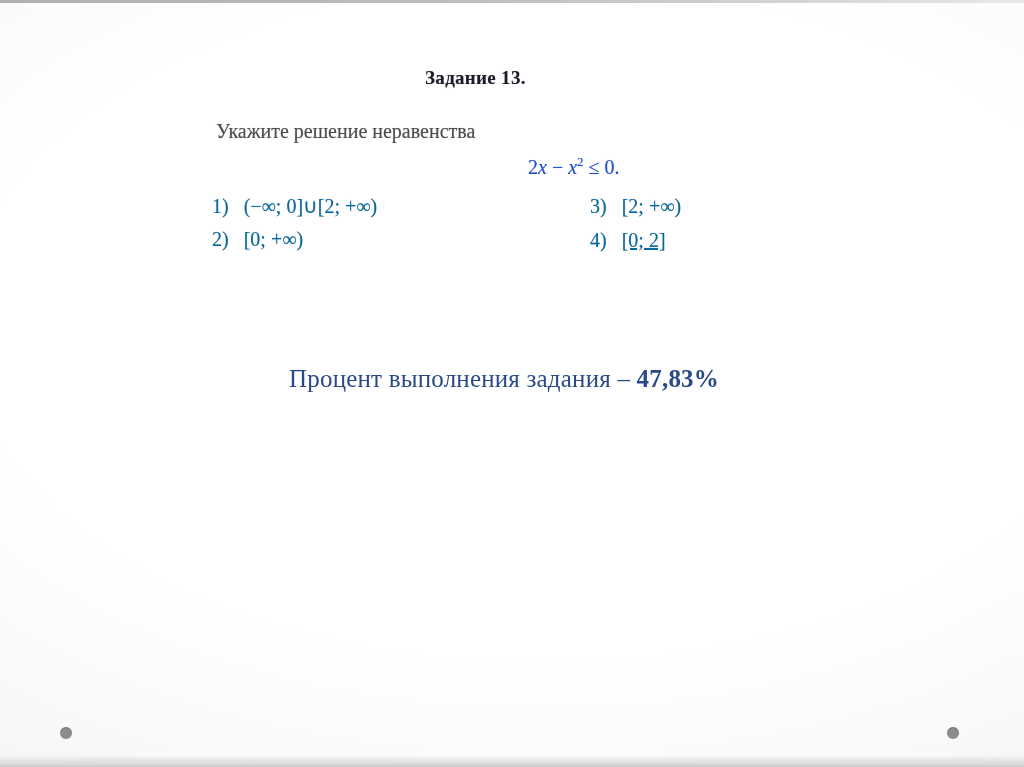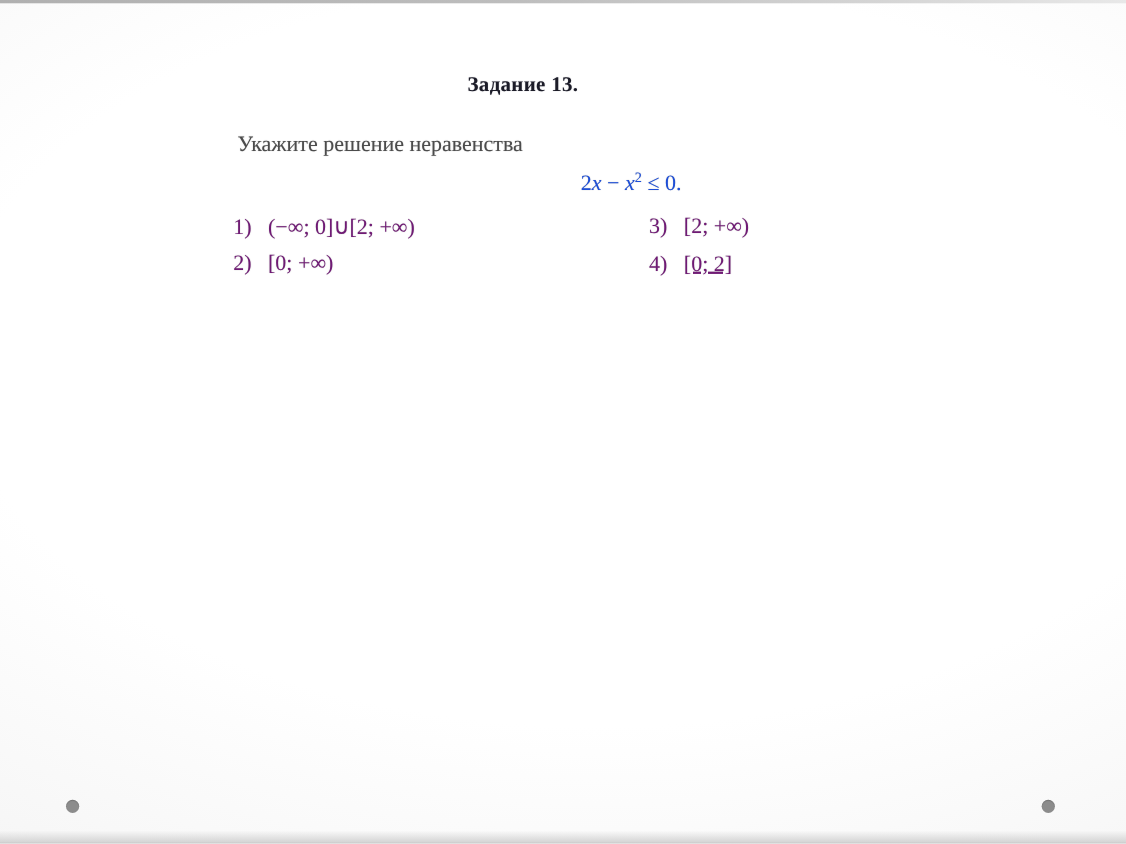--- a/index.html
+++ b/index.html
@@ -72,21 +72,21 @@
   .formula .var {
     font-style: italic;
   }
   .formula sup {
     font-size: 13px;
     line-height: 0;
   }
   .option {
     position: absolute;
     font-size: 20px;
-    color: #701a75;
+    color: #0369a1;
     white-space: nowrap;
   }
   .option .num {
     display: inline-block;
     margin-right: 15px;
   }
   .option-1 { left: 8px;   top: 84px;  }
   .option-2 { left: 8px;   top: 118px; }
   .option-3 { left: 386px; top: 85px;  }
   .option-4 { left: 386px; top: 119px; text-decoration: underline; }
@@ -142,19 +142,22 @@
     <div class="option option-3">
       <span class="num">3)</span><span>[2; +∞)</span>
     </div>
 
     <div class="option option-4">
       <span class="num">4)</span><span>[0; 2]</span>
     </div>
 
   </div>
 
+  <div class="stats-line">
+    <span>Процент выполнения задания – </span><span class="value">47,83%</span>
+  </div>
 
   <div class="dot dot-left"></div>
   <div class="dot dot-right"></div>
 
   <div class="bottom-band"></div>
 
 </div>
 
 </body></html>

